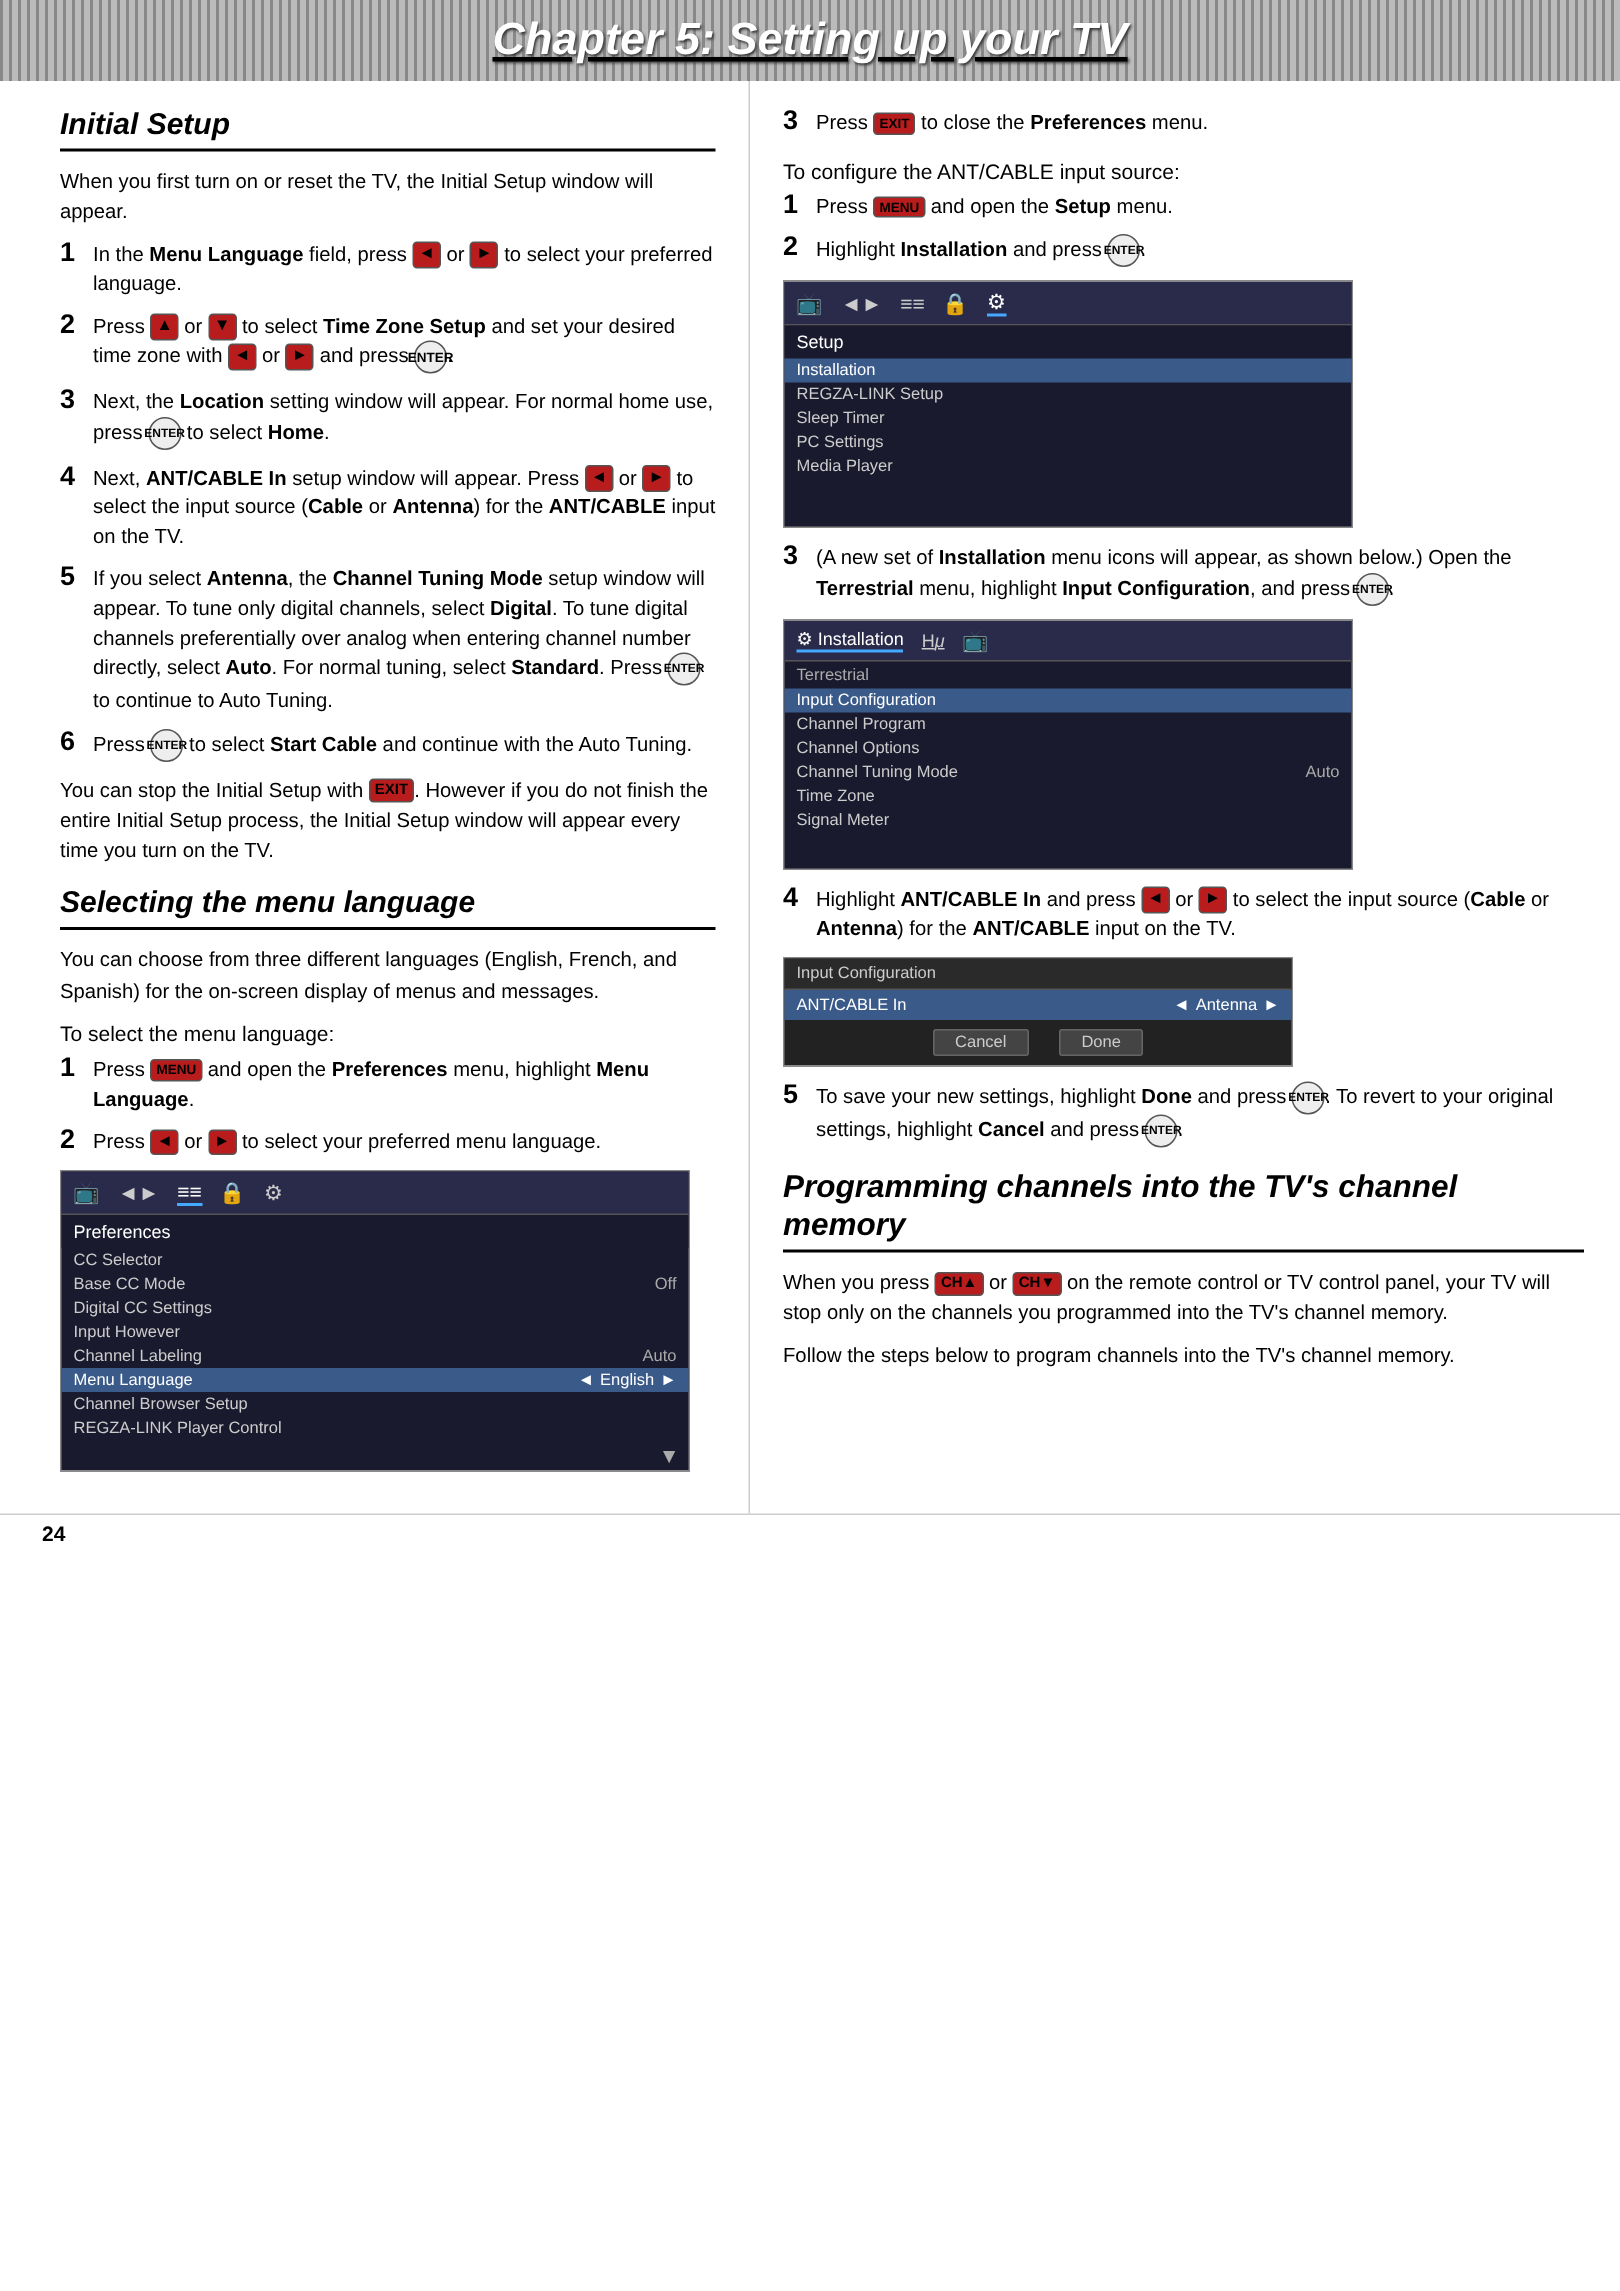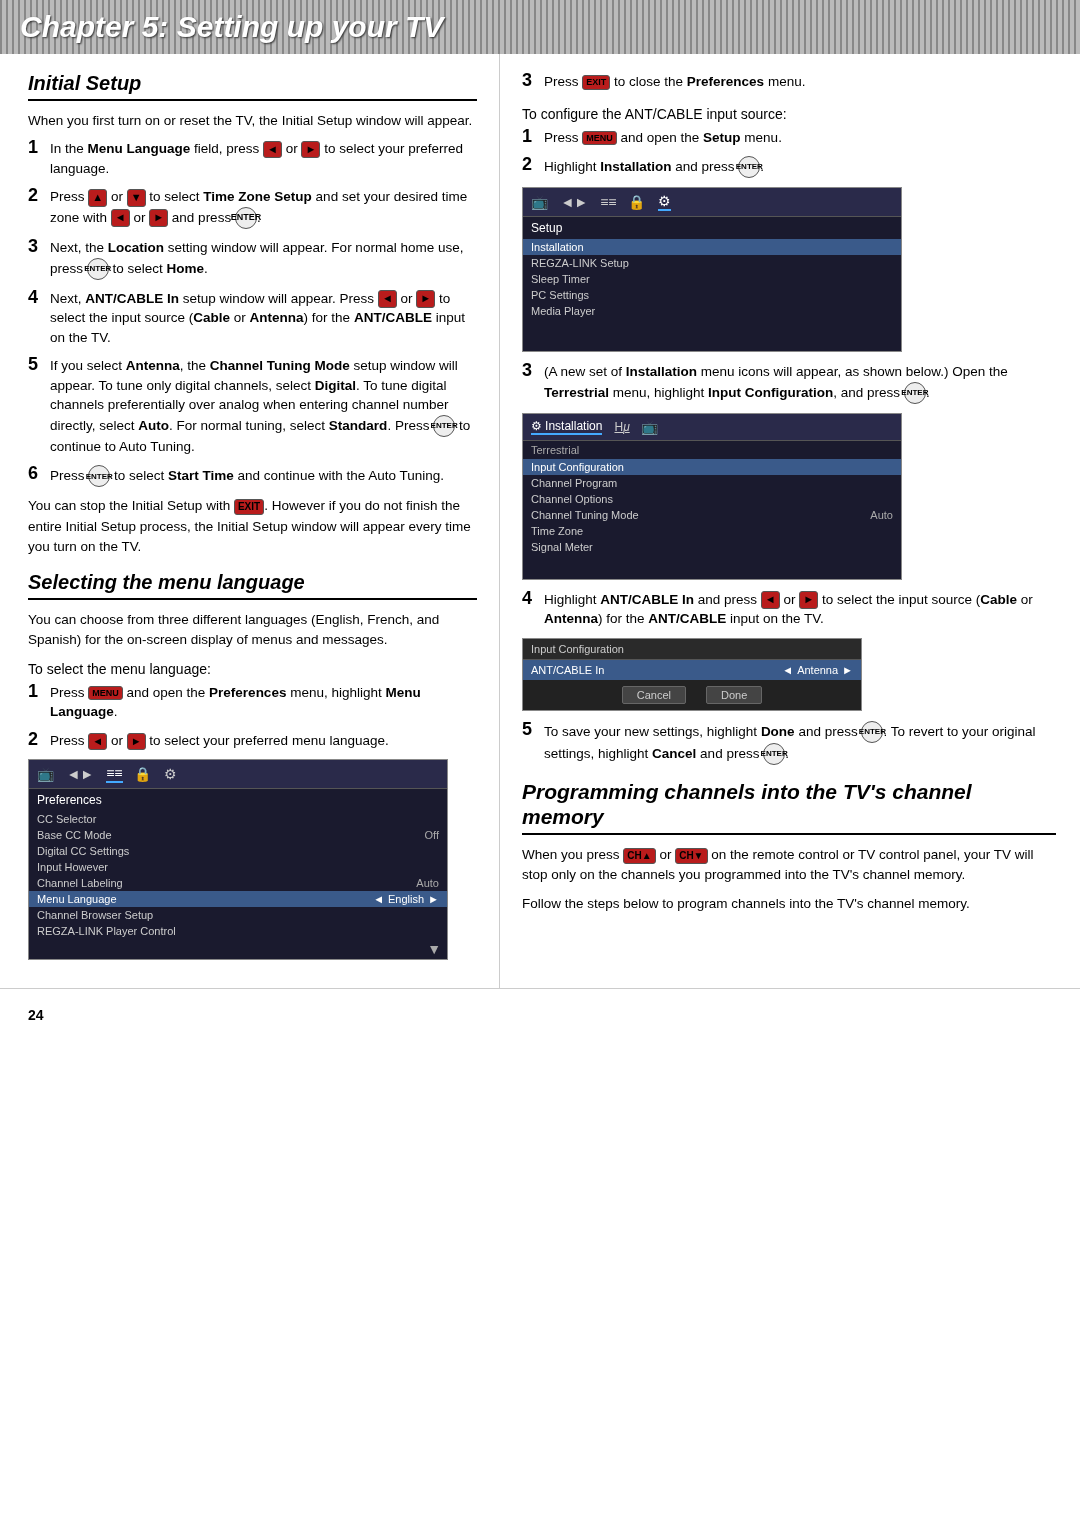--- a/index.html
+++ b/index.html
@@ -13,38 +13,40 @@
     }
 
     
     .chapter-header {
       background: repeating-linear-gradient(
         90deg,
         #888 0px, #888 2px,
         #bbb 2px, #bbb 6px
       );
       padding: 10px 20px;
+      text-align: center;
+      text-decoration: underline;
     }
     .chapter-title {
       font-size: 30px;
       font-style: italic;
       font-weight: bold;
       color: #fff;
       text-shadow: 1px 1px 2px #333;
     }
 
     
     .content-area {
       display: flex;
       gap: 0;
       padding: 0;
     }
     .left-col {
       width: 500px;
-      padding: 18px 22px 18px 28px;
+      padding: 18px 22px 18px 40px;
       border-right: 1px solid #ccc;
     }
     .right-col {
       width: 580px;
       padding: 18px 24px 18px 22px;
     }
 
     
     .section-heading {
       font-size: 20px;
@@ -171,21 +173,21 @@
       margin-left: auto;
       color: #aaa;
       font-size: 11px;
     }
     .menu-row-value.white { color: #fff; }
 
     
     .page-number {
       font-size: 14px;
       font-weight: bold;
-      padding: 18px 28px;
+      padding: 4px 28px;
       border-top: 1px solid #ccc;
     }
 
     
     .section-sep {
       margin: 14px 0 10px 0;
     }
   </style>
 </head>
 <body>
@@ -236,21 +238,21 @@
     <div class="step">
       <div class="step-num">5</div>
       <div class="step-content">
         If you select <b>Antenna</b>, the <b>Channel Tuning Mode</b> setup window will appear. To tune only digital channels, select <b>Digital</b>. To tune digital channels preferentially over analog when entering channel number directly, select <b>Auto</b>. For normal tuning, select <b>Standard</b>. Press <span class="key-circle" style="font-size:8px;">ENTER</span> to continue to Auto Tuning.
       </div>
     </div>
 
     <div class="step">
       <div class="step-num">6</div>
       <div class="step-content">
-        Press <span class="key-circle" style="font-size:8px;">ENTER</span> to select <b>Start Time</b> and continue with the Auto Tuning.
+        Press <span class="key-circle" style="font-size:8px;">ENTER</span> to select <b>Start Cable</b> and continue with the Auto Tuning.
       </div>
     </div>
 
     <p class="body-text">
       You can stop the Initial Setup with <span class="key" style="font-size:10px;">EXIT</span>. However if you do not finish the entire Initial Setup process, the Initial Setup window will appear every time you turn on the TV.
     </p>
 
     <div class="section-sep"></div>
     <div class="section-heading">Selecting the menu language</div>
 

